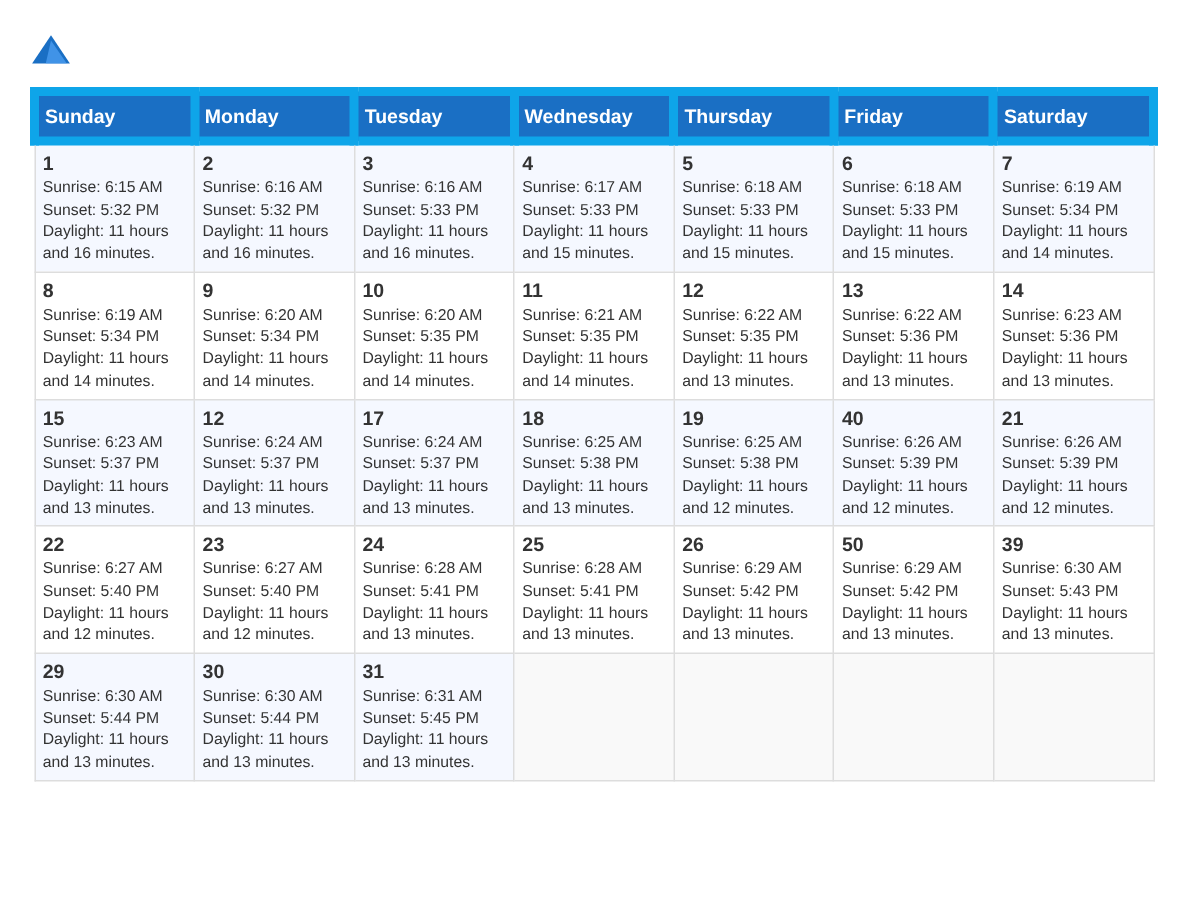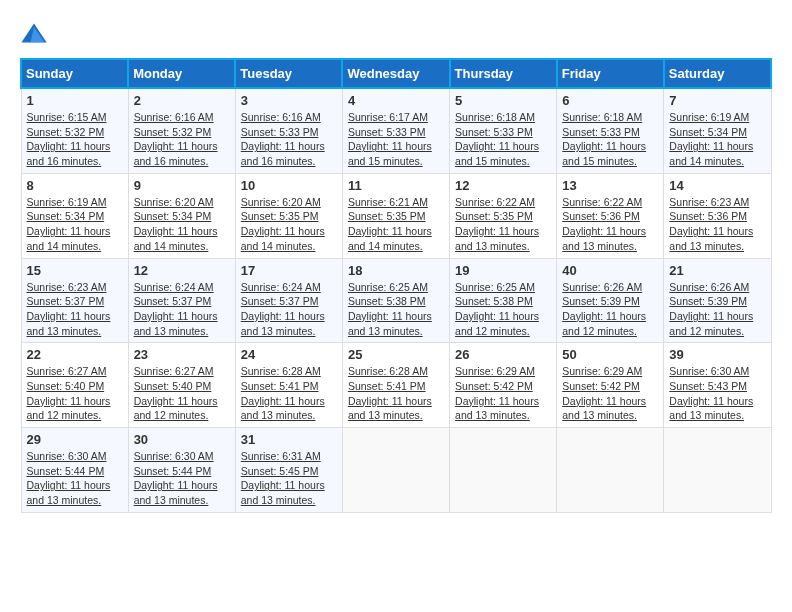--- a/index.html
+++ b/index.html
@@ -42,21 +42,21 @@
       border-collapse: collapse;
       font-size: 11px;
     }
     .calendar thead th {
       background-color: #1a6fc4;
       color: #fff;
       padding: 6px 4px;
       text-align: left;
       font-size: 13px;
       font-weight: bold;
-      border: 2px solid #0ea5e9;
+      border: 6px solid #0ea5e9;
     }
     .calendar tbody td {
       vertical-align: top;
       padding: 4px 5px;
       border: 1px solid #ddd;
       width: 14.28%;
       min-height: 70px;
       background: #fff;
     }
     .calendar tbody tr:nth-child(odd) td {
@@ -69,21 +69,20 @@
       font-size: 13px;
       font-weight: bold;
       color: #333;
       display: block;
       margin-bottom: 2px;
     }
     .day-info {
       color: #333;
       font-size: 10.5px;
       line-height: 1.4;
-      text-decoration: underline;
     }
     .empty-cell {
       background: #f9f9f9 !important;
     }
   </style>
 </head>
 <body>
 
 <div class="header">
   <div class="logo">

